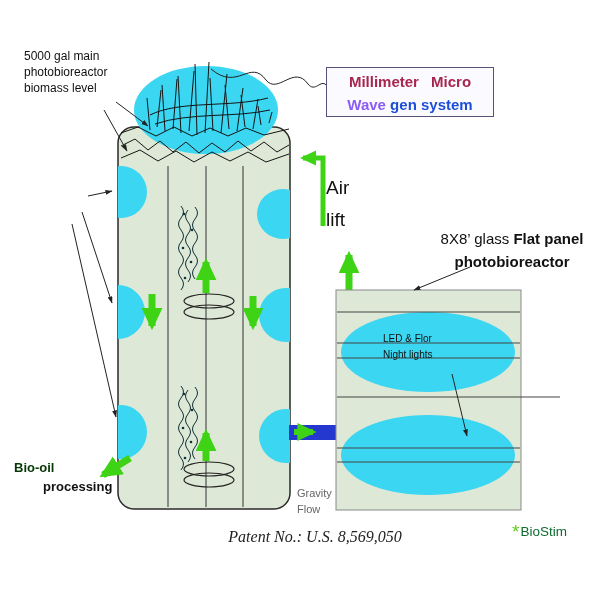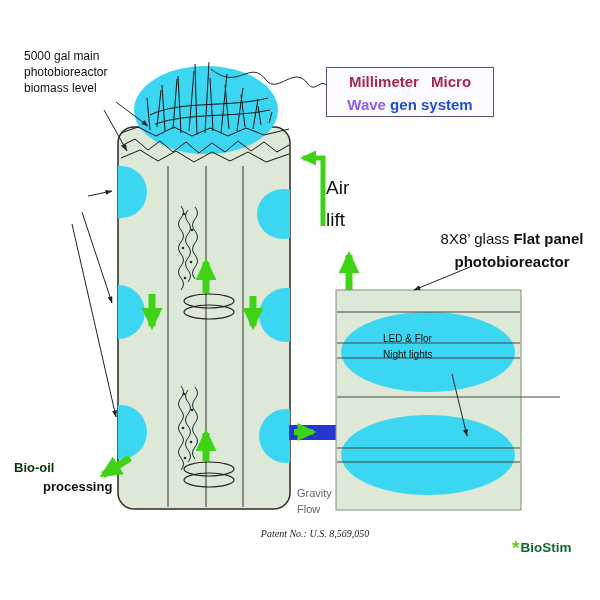--- a/index.html
+++ b/index.html
@@ -17,22 +17,22 @@
   .gens{color:#1d4ed8;}
   #lbl-air{left:326px;top:172px;font-size:19px;line-height:1.7;}
   #lbl-panel{left:436px;top:228px;width:152px;text-align:center;font-size:15px;line-height:1.5;}
   #lbl-panel b{font-weight:bold;}
   #lbl-lights{left:383px;top:331px;width:95px;text-align:left;font-size:10px;line-height:1.6;}
   #lbl-bio{left:14px;top:459px;font-size:13px;font-weight:bold;line-height:1.45;}
   #bio-line1{color:#053805;}
   #bio-line2{color:#111;padding-left:29px;}
   #lbl-gravity{left:297px;top:454px;font-size:11px;color:#666;line-height:1.45;margin-top:32px;}
   #lbl-patent{left:190px;top:528px;width:250px;text-align:center;font-style:italic;
-              font-family:"Liberation Serif",serif;font-size:10px;color:#222;}
-  #lbl-biostim{left:512px;top:521px;font-size:13.5px;font-weight:bold;color:#0f6b2f;margin-top:16px;}
+              font-family:"Liberation Serif",serif;font-size:16px;color:#222;}
+  #lbl-biostim{left:512px;top:521px;font-size:13.5px;font-weight:normal;color:#0f6b2f;}
   #lbl-biostim .star{color:#63cc1e;font-size:19px;vertical-align:-2px;margin-right:1px;}
 </style>
 </head>
 <body>
 
 <div id="stage">
 
   <svg id="artwork" width="600" height="600" viewBox="0 0 600 600">
     <defs>
       <marker id="ga" markerWidth="4" markerHeight="3.4" refX="2.6" refY="1.5" orient="auto">

